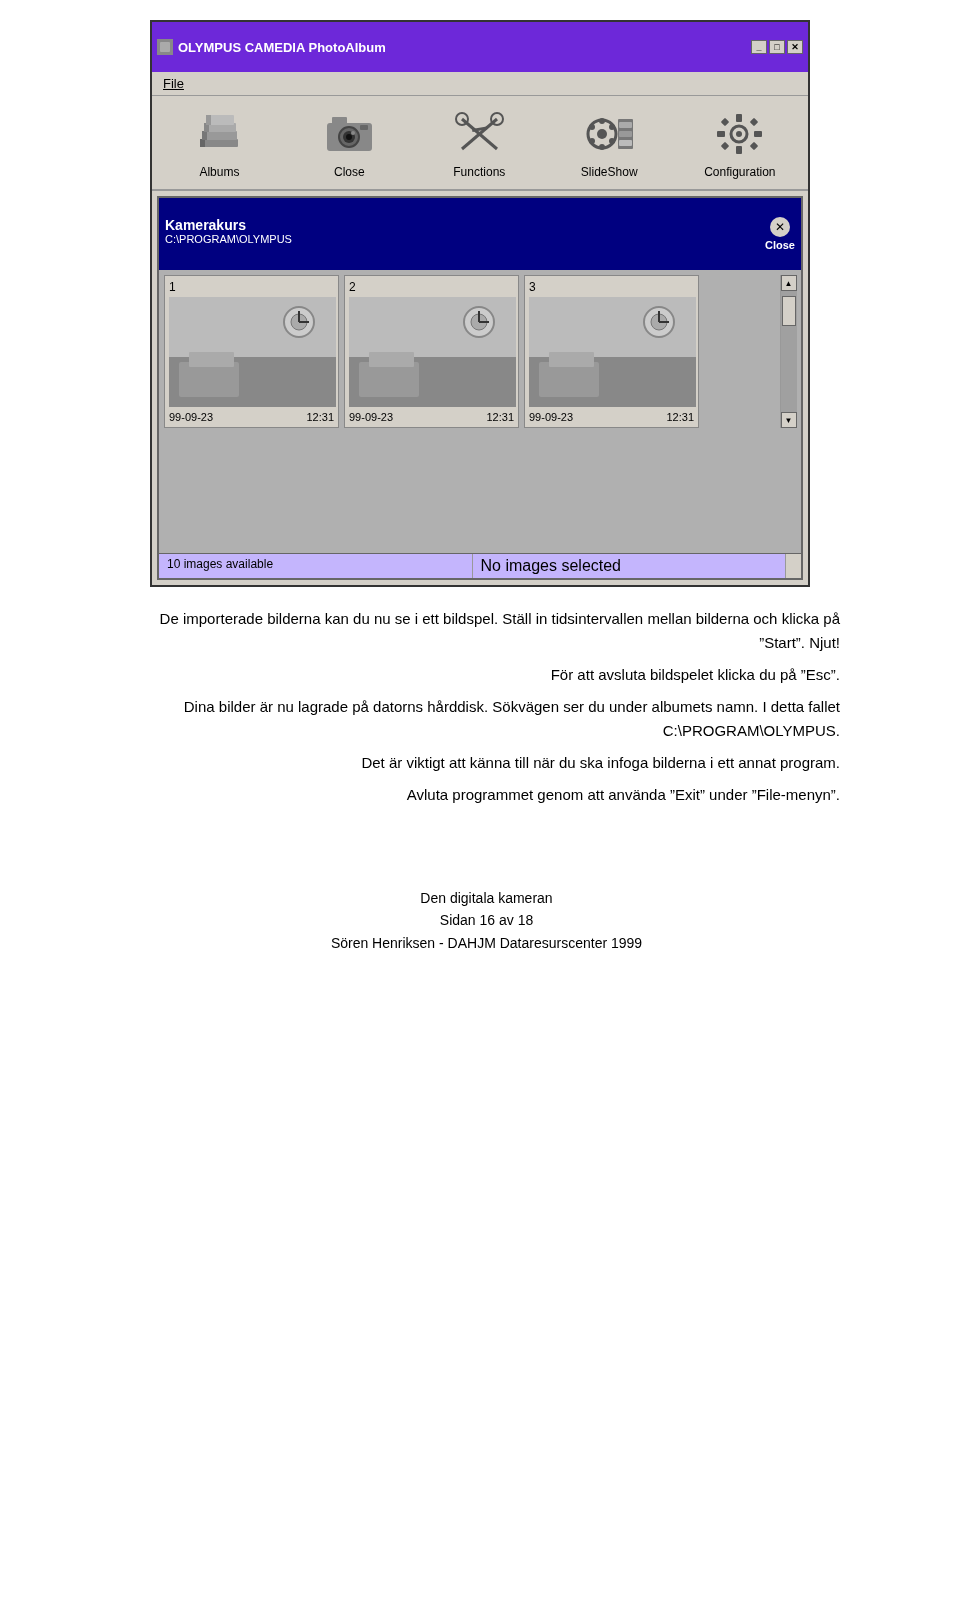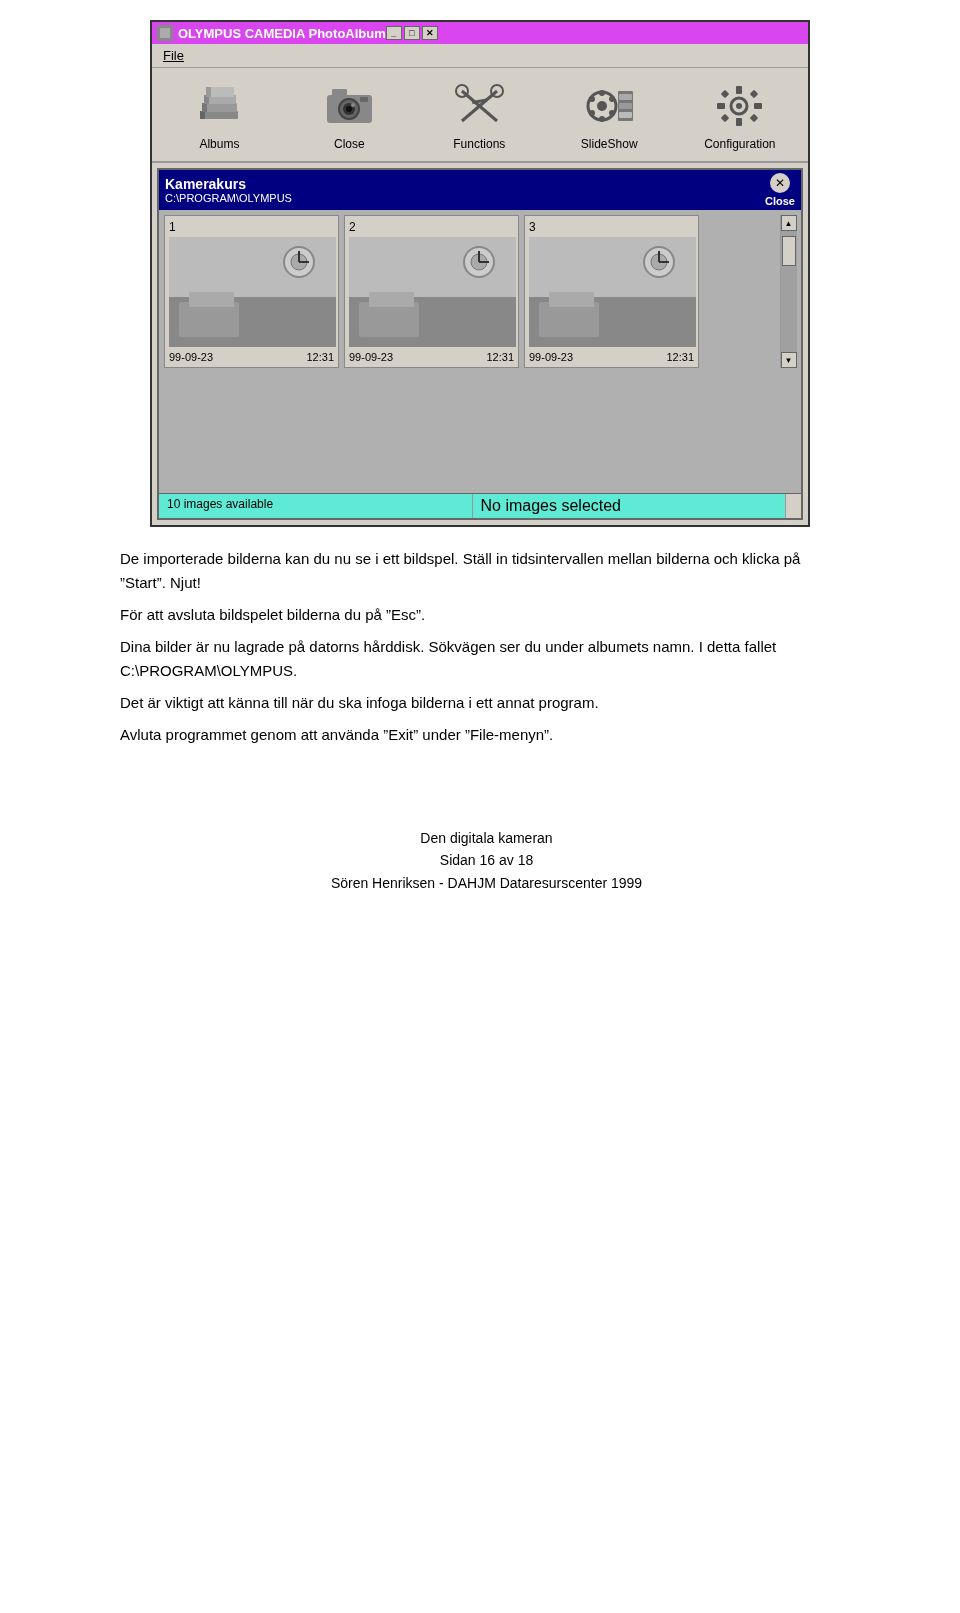--- a/index.html
+++ b/index.html
@@ -14,26 +14,26 @@
     
     .app-window {
       width: 660px;
       margin: 20px auto 0 auto;
       border: 2px solid #333;
       background: #d4d0c8;
       font-family: 'Arial', sans-serif;
     }
 
     .title-bar {
-      background: #d946ef;
+      background: #6d28d9;
       color: white;
       display: flex;
       align-items: center;
-      justify-content: flex-start;
-      padding: 3px 5px;
+      justify-content: space-between;
+      padding: 17px 5px;
       font-size: 13px;
       font-weight: bold;
     }
 
     .title-bar-left {
       display: flex;
       align-items: center;
       gap: 5px;
     }
 
@@ -115,23 +115,23 @@
     .album-window {
       margin: 5px;
       border: 2px solid #666;
       background: #c0c0c0;
     }
 
     .album-title-bar {
       background: #000080;
       color: white;
       display: flex;
-      align-items: center;
+      align-items: flex-start;
       justify-content: space-between;
-      padding: 3px 6px;
+      padding: 19px 6px;
     }
 
     .album-title-left {
       display: flex;
       flex-direction: column;
     }
 
     .album-title-name {
       font-size: 14px;
       font-weight: bold;
@@ -257,21 +257,21 @@
     
     .album-empty-area {
       height: 120px;
       background: #b0b0b0;
     }
 
     
     .status-bar {
       display: flex;
       border-top: 1px solid #666;
-      background: #5eead4;
+      background: #c4b5fd;
     }
 
     .status-left {
       flex: 1;
       padding: 3px 8px;
       font-size: 12px;
       border-right: 1px solid #999;
     }
 
     .status-right {
@@ -286,20 +286,21 @@
       border-left: 1px solid #999;
     }
 
     
     .content-area {
       width: 720px;
       margin: 20px auto 0 auto;
       font-size: 15px;
       line-height: 1.6;
       color: #000;
+      text-align: right;
     }
 
     .content-para {
       margin-bottom: 8px;
     }
 
     
     .footer {
       text-align: center;
       margin-top: 80px;
@@ -531,21 +532,21 @@
       <div class="status-right">No images selected</div>
       <div class="status-end"></div>
     </div>
 
   </div>
 
 </div>
 
 <div class="content-area">
   <p class="content-para">De importerade bilderna kan du nu se i ett bildspel. Ställ in tidsintervallen mellan bilderna och klicka på ”Start”. Njut!</p>
-  <p class="content-para">För att avsluta bildspelet bilderna du på ”Esc”.</p>
+  <p class="content-para">För att avsluta bildspelet klicka du på ”Esc”.</p>
   <p class="content-para">Dina bilder är nu lagrade på datorns hårddisk. Sökvägen ser du under albumets namn. I detta fallet C:\PROGRAM\OLYMPUS.</p>
   <p class="content-para">Det är viktigt att känna till när du ska infoga bilderna i ett annat program.</p>
   <p class="content-para">Avluta programmet genom att använda ”Exit” under ”File-menyn”.</p>
 </div>
 
 <div class="footer">
   <div>Den digitala kameran</div>
   <div>Sidan 16 av 18</div>
   <div>Sören Henriksen - DAHJM Dataresurscenter 1999</div>
 </div>

